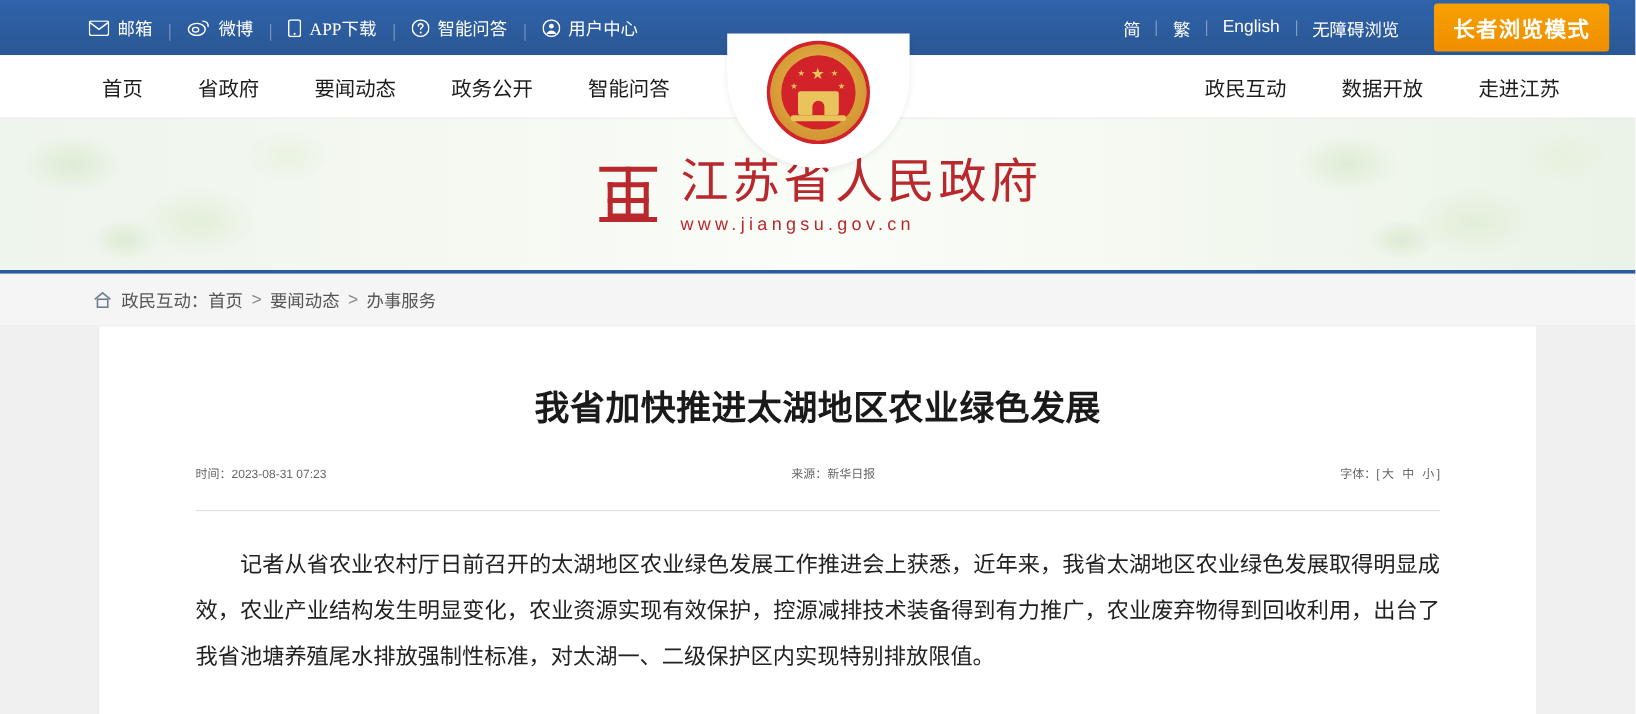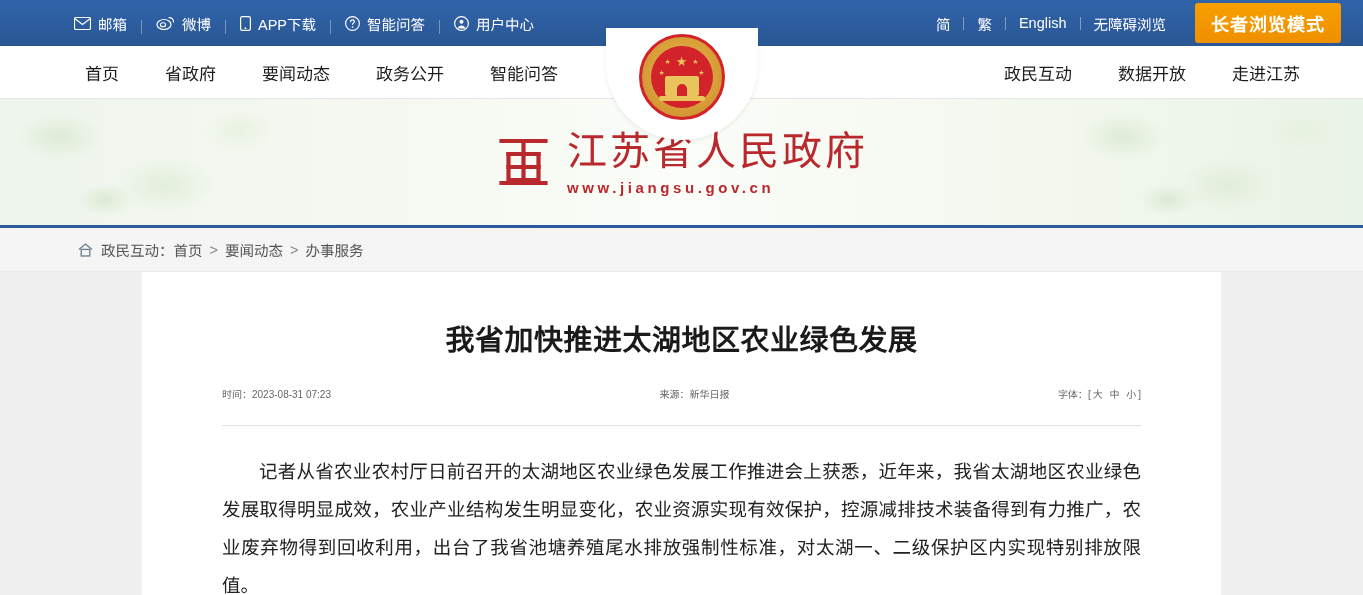--- a/index.html
+++ b/index.html
@@ -15,21 +15,21 @@
     height: 46px;
     background: #2b5a9e;
     background: linear-gradient(180deg,#2f63aa 0%, #2a5794 100%);
     display: flex;
     align-items: center;
     padding: 0 22px 0 60px;
     color: #ffffff;
     font-size: 14.5px;
     position: relative;
   }
-  .topbar-left { display: flex; align-items: flex-end; }
+  .topbar-left { display: flex; align-items: flex-end; font-family: Liberation Serif, serif; }
   .tb-item {
     display: flex; align-items: center;
     color: #fff; text-decoration: none;
     padding: 0 14px;
     white-space: nowrap;
   }
   .tb-item .ico { margin-right: 7px; display: inline-flex; align-items: center; }
   .tb-sep { width: 1px; height: 14px; background: rgba(255,255,255,.35); }
 
   .topbar-right {
@@ -153,21 +153,21 @@
     width: 56px; height: 56px; margin-right: 16px;
     position: relative;
   }
   .logo-mark svg { display: block; }
   .logo-text .cn {
     font-family: "Liberation Serif", "DejaVu Serif", serif;
     font-size: 40px; font-weight: normal; color: #b9282d; letter-spacing: 3px;
     line-height: 1.15;
   }
   .logo-text .en {
-    font-size: 15px; color: #b9282d; letter-spacing: 3.6px; font-weight: bold;
+    font-size: 15px; color: #b9282d; letter-spacing: 3.6px; font-weight: normal;
     margin-top: 4px;
   }
 
   .search-box {
     position: absolute; right: 90px;
     width: 348px; height: 44px;
     background: #ffffff;
     border: 1px solid #cfdcc9;
     border-radius: 22px;
     display: flex; align-items: center;
@@ -195,21 +195,21 @@
     font-size: 14.5px; color: #555;
     border-bottom: 1px solid #ececec;
   }
   .crumb-bar .home-ico { color: #6b7c90; margin-right: 8px; display: inline-flex; }
   .crumb-bar a { color: #555; text-decoration: none; }
   .crumb-sep { margin: 0 7px; color: #888; }
 
   
   .page-bg { background: #f0f0f0; height: calc(595px - 46px - 53px - 129px - 44px); }
   .article {
-    width: 1079px; margin: 0 auto; background: #ffffff;
+    width: 1197px; margin: 0 auto; background: #ffffff;
     height: 100%;
     padding: 44px 80px 12px 80px;
   }
   .article h1 {
     text-align: center;
     font-size: 29px;
     font-weight: bold;
     color: #1a1a1a;
     font-family: "Liberation Sans", sans-serif;
     letter-spacing: .5px;

